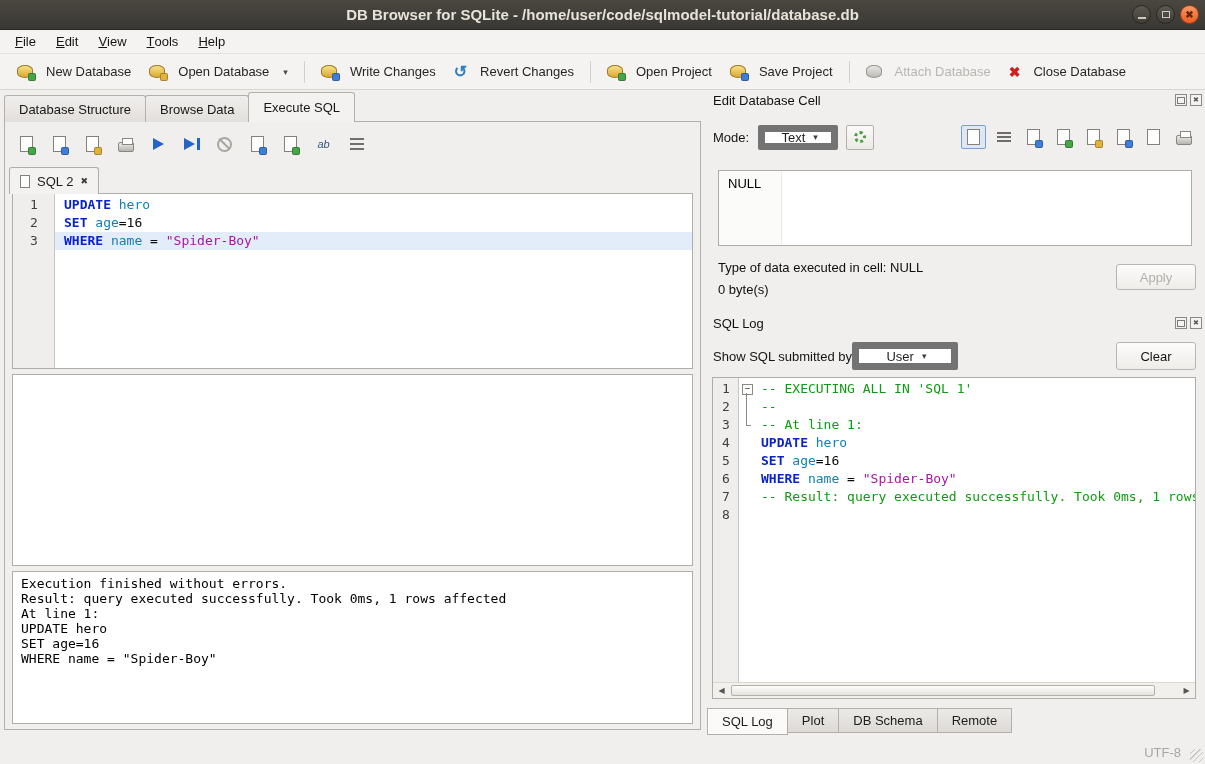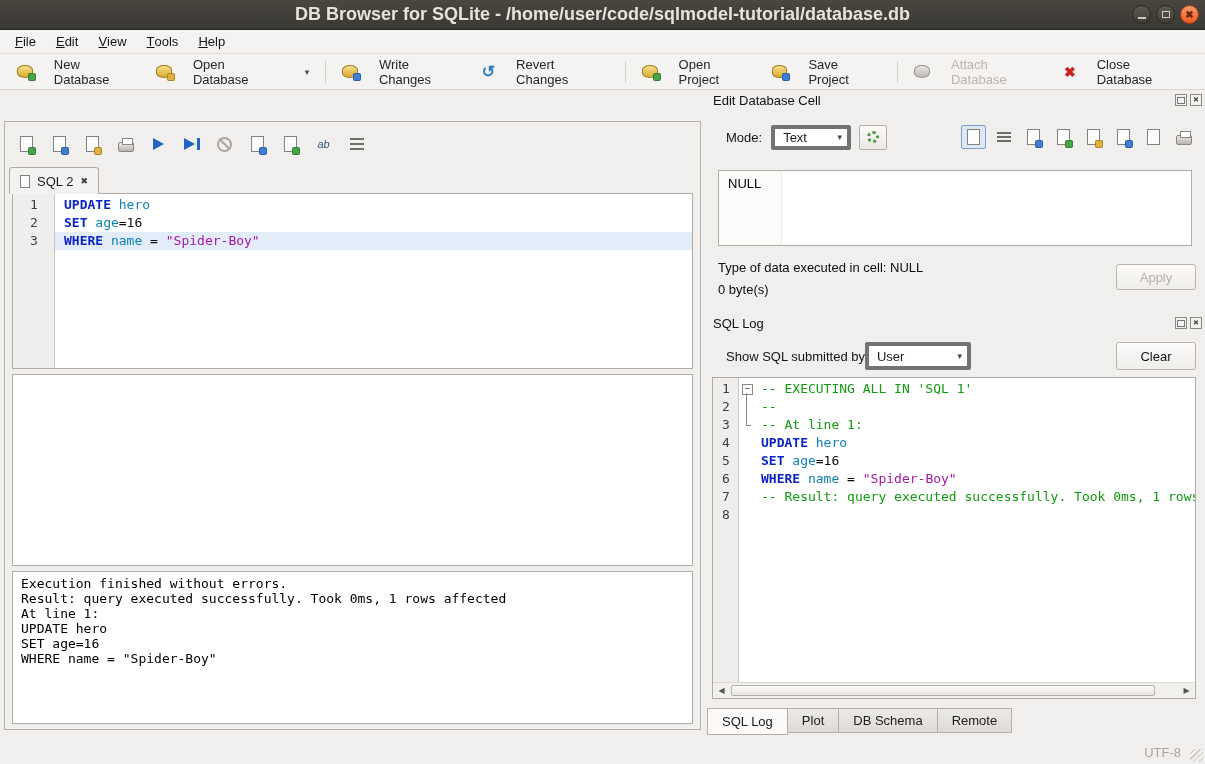--- a/index.html
+++ b/index.html
@@ -5,37 +5,37 @@
   * { margin:0; padding:0; box-sizing:border-box; }
   html,body { background:#d8d5d1; }
   .window {
     position:relative; width:1205px; height:764px; overflow:hidden;
     background:#f1efed; font-family:"Liberation Sans", sans-serif; font-size:13px; color:#1e1e1e;
   }
   
   .titlebar { position:absolute; top:0; left:0; right:0; height:30px;
     background:linear-gradient(#4a4741,#3a3834); border-bottom:1px solid #27251f;
     display:flex; align-items:center; justify-content:center; }
-  .title { color:#e7e3da; font-weight:bold; font-size:18px; }
+  .title { color:#e7e3da; font-weight:bold; font-size:15px; }
   .win-controls { position:absolute; right:6px; top:5px; display:flex; gap:5px; }
   .wc { width:19px; height:19px; border-radius:50%; display:flex; align-items:center; justify-content:center; }
   .wc.min,.wc.max { background:linear-gradient(#5c5952,#403d37); border:1px solid #2a2823; }
   .wc.close { background:linear-gradient(#f79a68,#ec5b22); border:1px solid #a33d14;
     color:#6b2409; font-size:10px; font-weight:bold; line-height:1; }
   .glyph-min { width:8px; height:2px; background:#cfcbc3; margin-top:7px; }
   .glyph-max { width:8px; height:7px; border:1.5px solid #cfcbc3; }
   
   .menubar { position:absolute; top:30px; left:0; right:0; height:24px; background:#f5f3f1;
     border-bottom:1px solid #e3e0dc; display:flex; align-items:stretch; padding-left:5px; }
   .menu-item { padding:0 10px; display:flex; align-items:center; color:#151515; }
   .mn { text-decoration:underline; }
   
   .toolbar { position:absolute; top:54px; left:0; right:0; height:36px; background:#f5f3f1;
     border-bottom:1px solid #d8d5d1; display:flex; align-items:center; padding:0 8px; }
-  .tb-btn { display:flex; align-items:center; gap:21px; padding:5px 9px; border-radius:3px; color:#262626;justify-content:center; }
+  .tb-btn { display:flex; align-items:center; gap:13px; padding:5px 9px; border-radius:3px; color:#262626;justify-content:center; }
   .tb-btn.disabled { color:#b8b5b1; }
   .tb-sep { width:1px; height:22px; background:#d3d0cc; margin:0 7px; }
   .tb-caret { font-size:9px; color:#4a4a4a; margin-left:1px; }
   .icon-db { width:16px; height:13px; border-radius:8px/5px; position:relative;
     background:linear-gradient(#f6e08a,#dcab31); border:1px solid #9b7a20; }
   .icon-db.gray { background:linear-gradient(#e9e7e3,#bdbab4); border-color:#98958f; }
   .icon-db .bdg { position:absolute; right:-4px; bottom:-4px; width:8px; height:8px; border-radius:2px; border:1px solid rgba(0,0,0,.25); }
   .bdg.green { background:#46a546; } .bdg.blue { background:#3f7ed8; } .bdg.gold { background:#e2b23a; }
   .glyph-revert { color:#2d7fc0; font-size:16px; font-weight:bold; line-height:14px; }
   .glyph-redx { color:#cf2020; font-size:14px; font-weight:bold; line-height:14px; }
@@ -99,23 +99,23 @@
   .tok-cm { color:#0f9b0f; }
   .tok-pl { color:#0a0a0a; }
   
   .right-panel { position:absolute; left:705px; top:90px; width:500px; height:650px; }
   .sec-title { position:absolute; left:8px; color:#121212; }
   .hdr-icons { position:absolute; right:3px; display:flex; gap:3px; }
   .hdr-icon { width:12px; height:12px; border:1px solid #8b8984; background:#f4f2f0;
     display:flex; align-items:center; justify-content:center; font-size:7px; color:#555; position:relative; }
   .hdr-icon.float::before { content:''; width:6px; height:5px; border:1px solid #777; }
   .mode-row { position:absolute; top:34px; left:8px; right:9px; height:26px; display:flex; align-items:center; }
-  .lbl { color:#141414;margin-left:13px; }
-  .combo { height:25px; background:#fff; border:4px solid #737373; border-radius:2px;
-    display:flex; align-items:center; justify-content:space-between; padding:0 5px 0 8px; }
+  .lbl { color:#141414; }
+  .combo { height:25px; background:#fff; border:7px solid #737373; border-radius:2px;
+    display:flex; align-items:center; justify-content:center; padding:0 5px 0 8px; }
   .combo .arrow { font-size:9px; color:#3e3e3e; margin-left:8px; }
   .combo.mode { width:80px; margin-left:9px; }
   .combo.user { width:106px; height:28px; }
   .gear-btn { width:28px; height:25px; margin-left:8px; border:1px solid #b2afab; border-radius:2px;
     background:linear-gradient(#fbfaf9,#ebe9e6); display:flex; align-items:center; justify-content:center; }
   .gear { width:12px; height:12px; border-radius:50%; border:3px dotted #4a9a3f; }
   .spacer { flex:1; }
   .cicons { display:flex; gap:5px; }
   .ci { width:25px; height:24px; display:flex; align-items:center; justify-content:center; border-radius:2px; }
   .ci.pressed { border:1px solid #7aa0c8; background:#dde8f4; }
@@ -234,20 +234,25 @@
     <div class="tb-btn disabled">
       <span class="icon-db gray"></span>
       <span>Attach Database</span>
     </div>
     <div class="tb-btn">
       <span class="glyph-redx">✖</span>
       <span>Close Database</span>
     </div>
   </div>
 
+  <div class="main-tabs">
+    <div class="mtab">Database Structure</div>
+    <div class="mtab">Browse Data</div>
+    <div class="mtab active">Execute SQL</div>
+  </div>
 
   <div class="panel-body">
     <div class="sql-toolbar">
       <div class="sq">
           <span class="icon-page">
             <span class="bdg green"></span>
           </span>
         </div>
       <div class="sq">
           <span class="icon-page">

